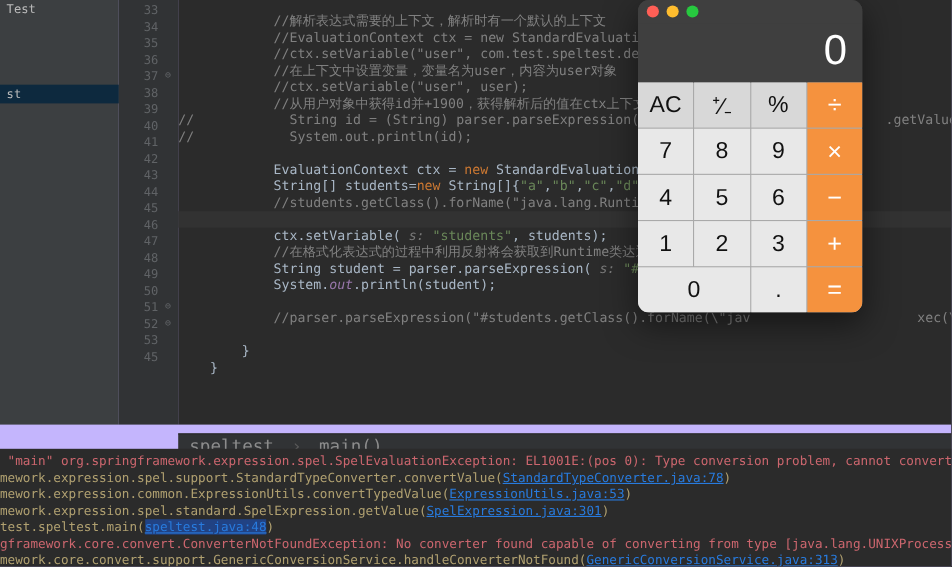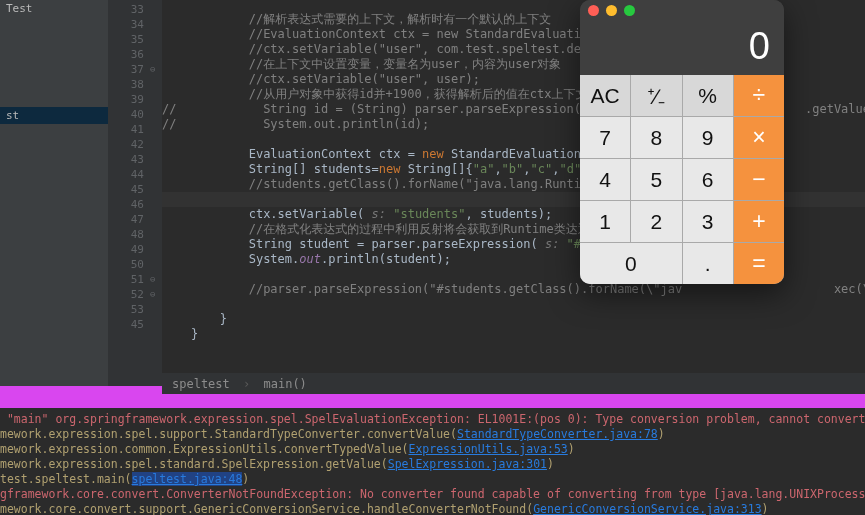--- a/index.html
+++ b/index.html
@@ -1,17 +1,17 @@
 <!DOCTYPE html>
 <html><head>
 <meta charset="utf-8">
 <style>
   * { margin: 0; padding: 0; box-sizing: border-box; }
   html, body { width: 865px; height: 515px; overflow: hidden; background: #2b2b2b; font-family: "Menlo", "Consolas", monospace; font-size: 12px; }
-  .root { position: relative; width: 865px; height: 515px; background: #d946ef; }
+  .root { position: relative; width: 865px; height: 515px; background: #c4b5fd; }
 
   
   .sidebar { position: absolute; left: 0; top: 0; width: 108px; height: 386px; background: #3c3f41; color: #bbbbbb; font-size: 11px; }
   .sidebar .item { padding: 2px 6px; white-space: nowrap; overflow: hidden; }
   .sidebar .item.highlight { background: #0d293e; }
 
   
   .gutter { position: absolute; left: 108px; top: 0; width: 54px; height: 386px; background: #313335; color: #606366; text-align: right; padding-right: 18px; padding-top: 2px; line-height: 15px; font-size: 11px; user-select: none; }
   .gutter .ln { height: 15px; }
   .fold { position: absolute; color: #606366; font-size: 9px; }
@@ -23,21 +23,21 @@
   .editor { position: absolute; left: 162px; top: 0; right: 0; height: 386px; background: #2b2b2b; color: #A9B7C6; line-height: 15px; white-space: pre; overflow: hidden; padding-top: 12px; }
   .line { height: 15px; }
   .line.caret { background: #323232; }
   .cmt { color: #808080; }
   .kw { color: #CC7832; }
   .str { color: #6A8759; }
   .sta { color: #9876AA; font-style: italic; }
   .hint { color:#787878; font-style: italic; }
 
   
-  .breadcrumb { position: absolute; left: 162px; top: 372px; right:0; height: 22px; background: #313335; border-top:1px solid #2b2b2b; color: #8c8c8c; font-size: 12px; line-height: 22px; padding-left: 10px; }
+  .breadcrumb { position: absolute; left: 162px; top: 394px; right:0; height: 22px; background: #313335; border-top:1px solid #2b2b2b; color: #8c8c8c; font-size: 16px; line-height: 22px; padding-left: 10px; }
   .breadcrumb .sep { color: #5a5a5a; padding: 0 6px; }
 
   
   .console { position: absolute; left: 0; top: 408px; right: 0; bottom: 0; background: #2b2b2b; color: #BBBBBB; font-size: 11.5px; line-height: 15px; padding: 4px 0 0 0; overflow: hidden; white-space: pre; }
   .console .row { height: 15px; }
   .err { color: #CC666E; }
   .trace { color: #B0A070; }
   .link { color: #287BDE; text-decoration: underline; cursor: pointer; }
   .link.selected { background:#214283; }
 
@@ -58,21 +58,21 @@
 <body>
 <div class="root">
 
 <div class="sidebar" id="sidebar">
       <div class="item">Test</div>
       <div class="item" style="margin-top: 40px;"></div>
       <div class="item"></div>
       <div class="item"></div>
       <div class="item"></div>
       <div class="item"></div>
-      <div class="item highlight" style="margin-top: 30px;">st</div>
+      <div class="item highlight" style="">st</div>
     </div>
 
 <div class="gutter" id="gutter">
   <span class="fold f1">⊖</span>
   <span class="fold f2">⊖</span>
   <span class="fold f3">⊖</span>
 <div class="ln">33</div>
       <div class="ln">34</div>
       <div class="ln">35</div>
       <div class="ln">36</div>

